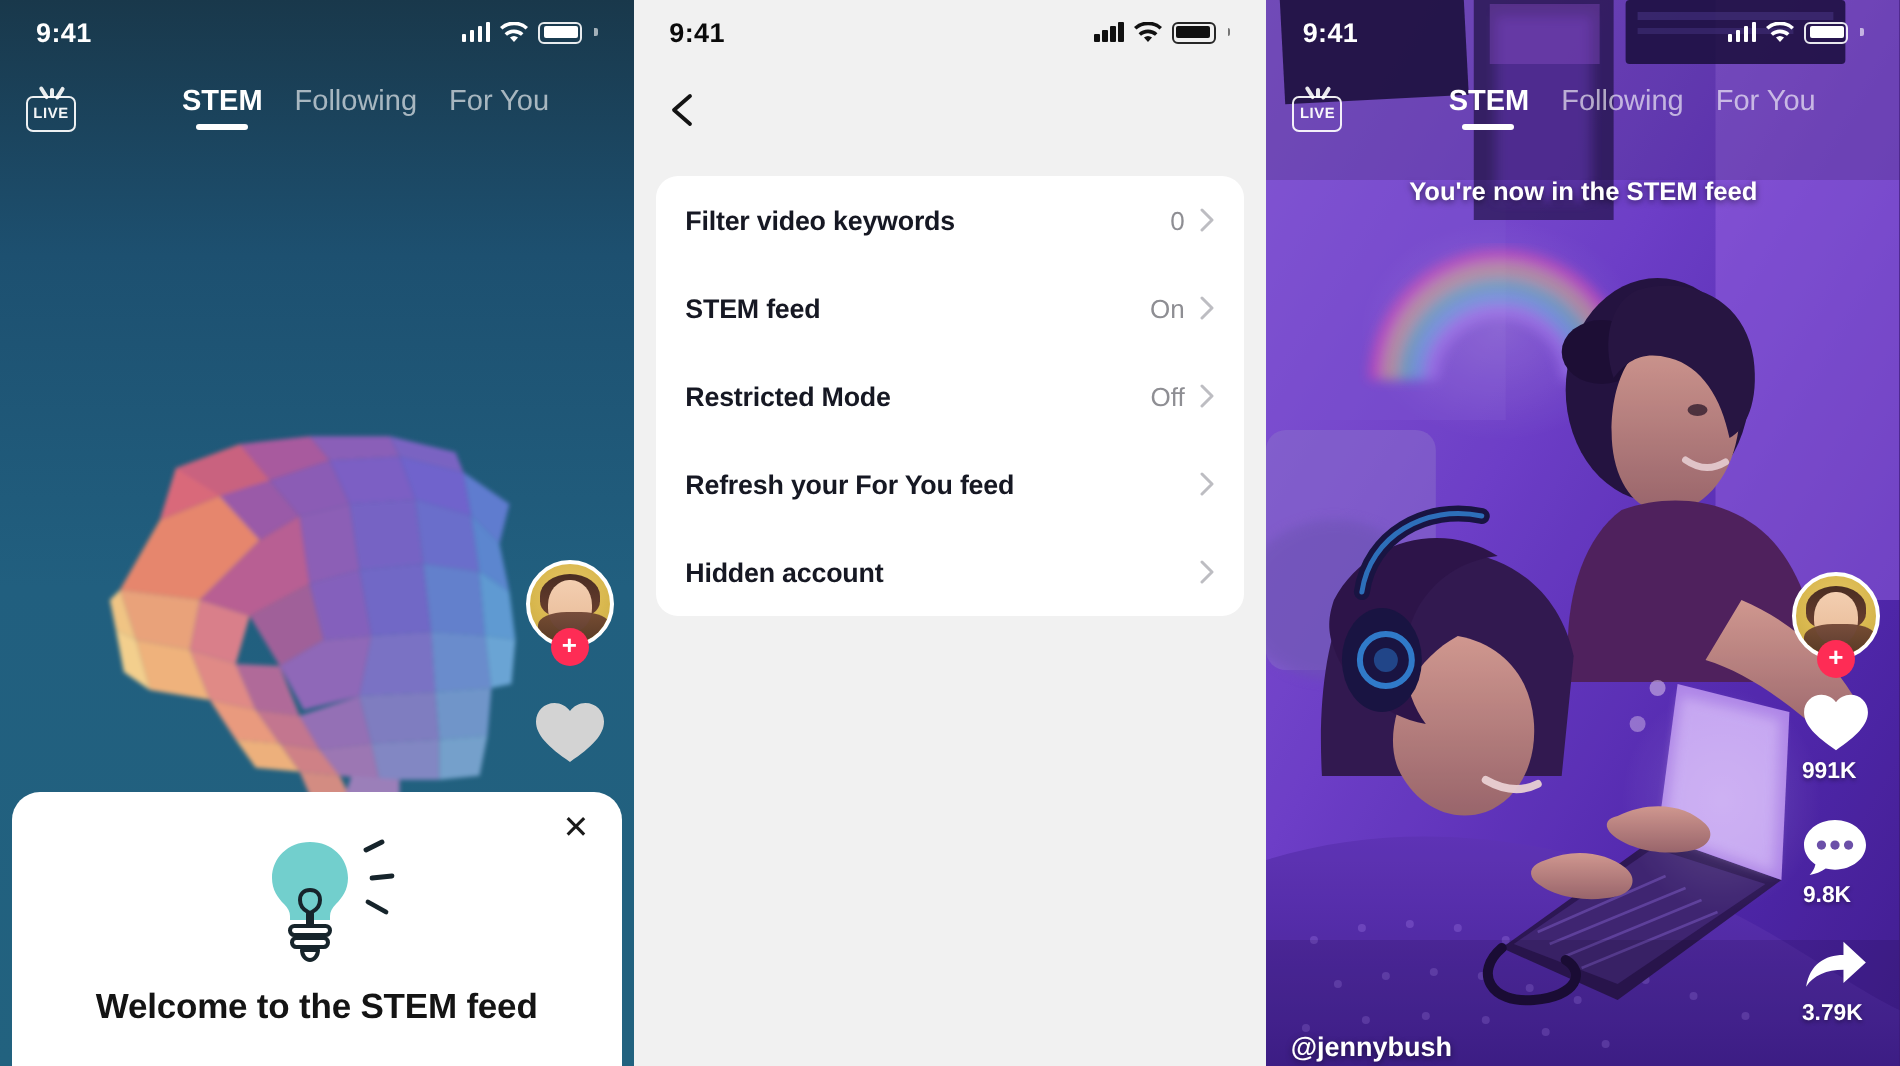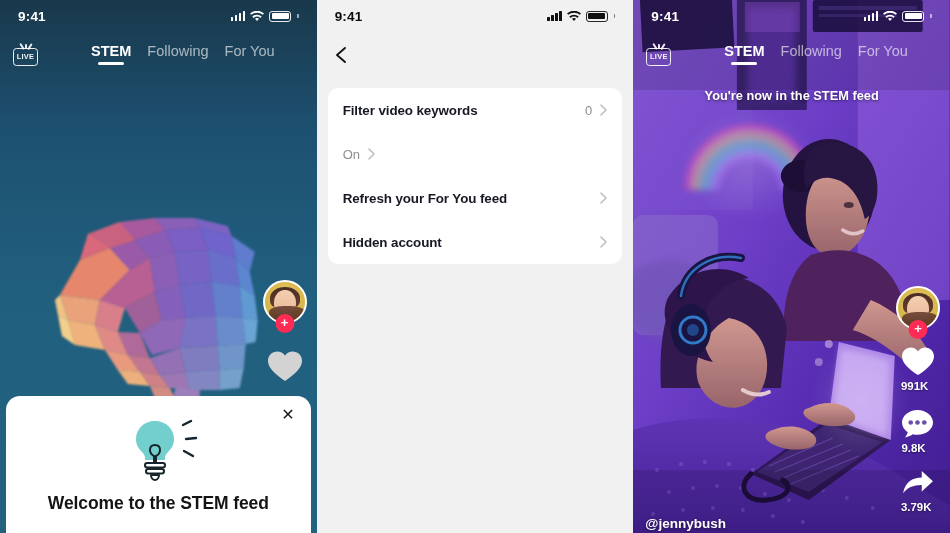--- a/index.html
+++ b/index.html
@@ -319,21 +319,31 @@
       <div class="srow">
         <div class="srow-label">Filter video keywords</div>
         <div class="srow-val">0</div>
         <div class="chev">
             <svg viewBox="0 0 7 12" fill="none" stroke="#bdbdc2" stroke-width="1.5" stroke-linecap="round" stroke-linejoin="round">
               <polyline points="1,1 6,6 1,11"></polyline>
             </svg>
           </div>
       </div>
       <div class="srow">
+        <div class="srow-label">STEM feed</div>
         <div class="srow-val">On</div>
+        <div class="chev">
+            <svg viewBox="0 0 7 12" fill="none" stroke="#bdbdc2" stroke-width="1.5" stroke-linecap="round" stroke-linejoin="round">
+              <polyline points="1,1 6,6 1,11"></polyline>
+            </svg>
+          </div>
+      </div>
+      <div class="srow">
+        <div class="srow-label">Restricted Mode</div>
+        <div class="srow-val">Off</div>
         <div class="chev">
             <svg viewBox="0 0 7 12" fill="none" stroke="#bdbdc2" stroke-width="1.5" stroke-linecap="round" stroke-linejoin="round">
               <polyline points="1,1 6,6 1,11"></polyline>
             </svg>
           </div>
       </div>
       <div class="srow">
         <div class="srow-label">Refresh your For You feed</div>
         <div class="srow-val"></div>
         <div class="chev">

